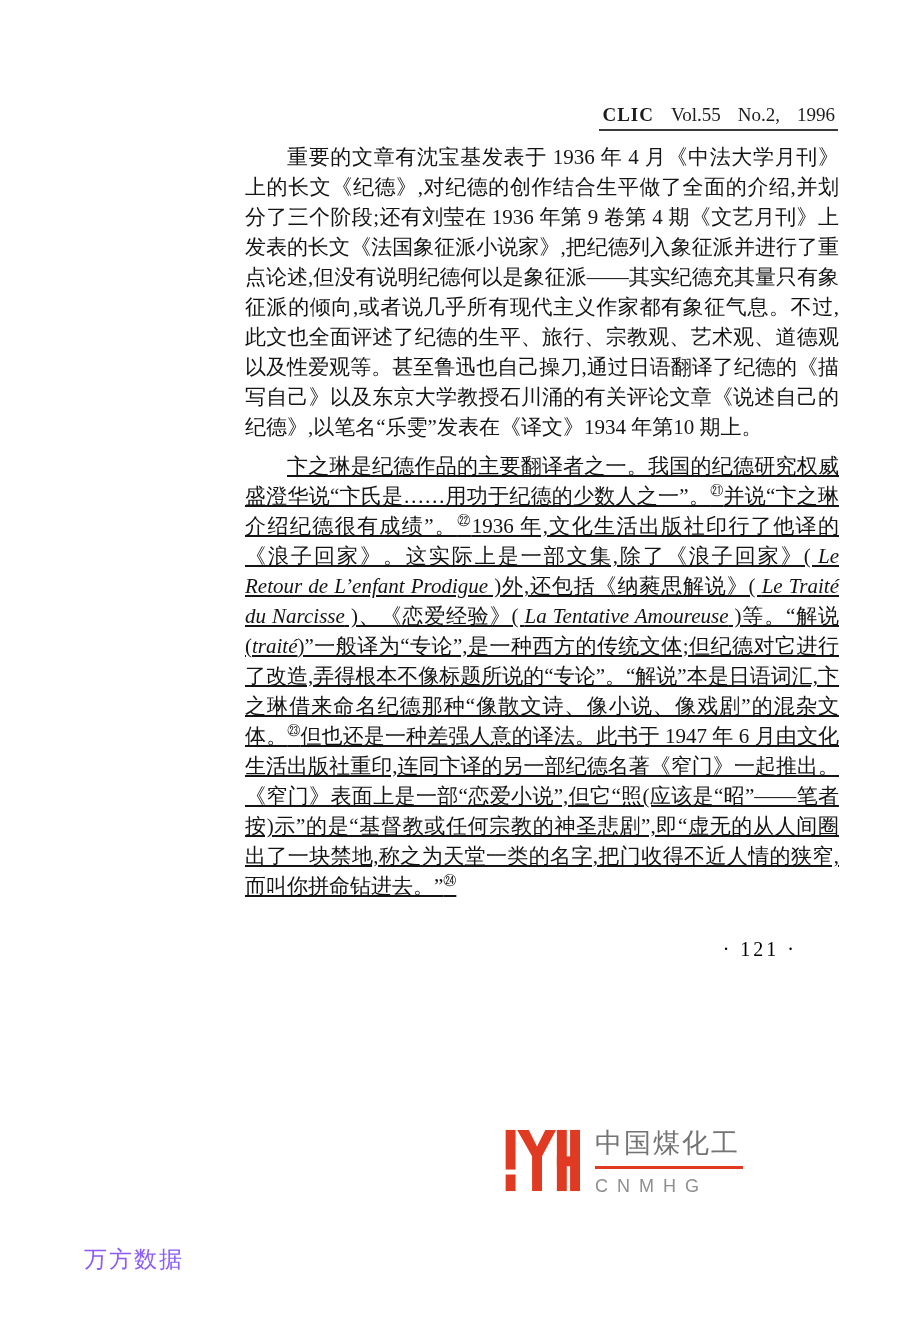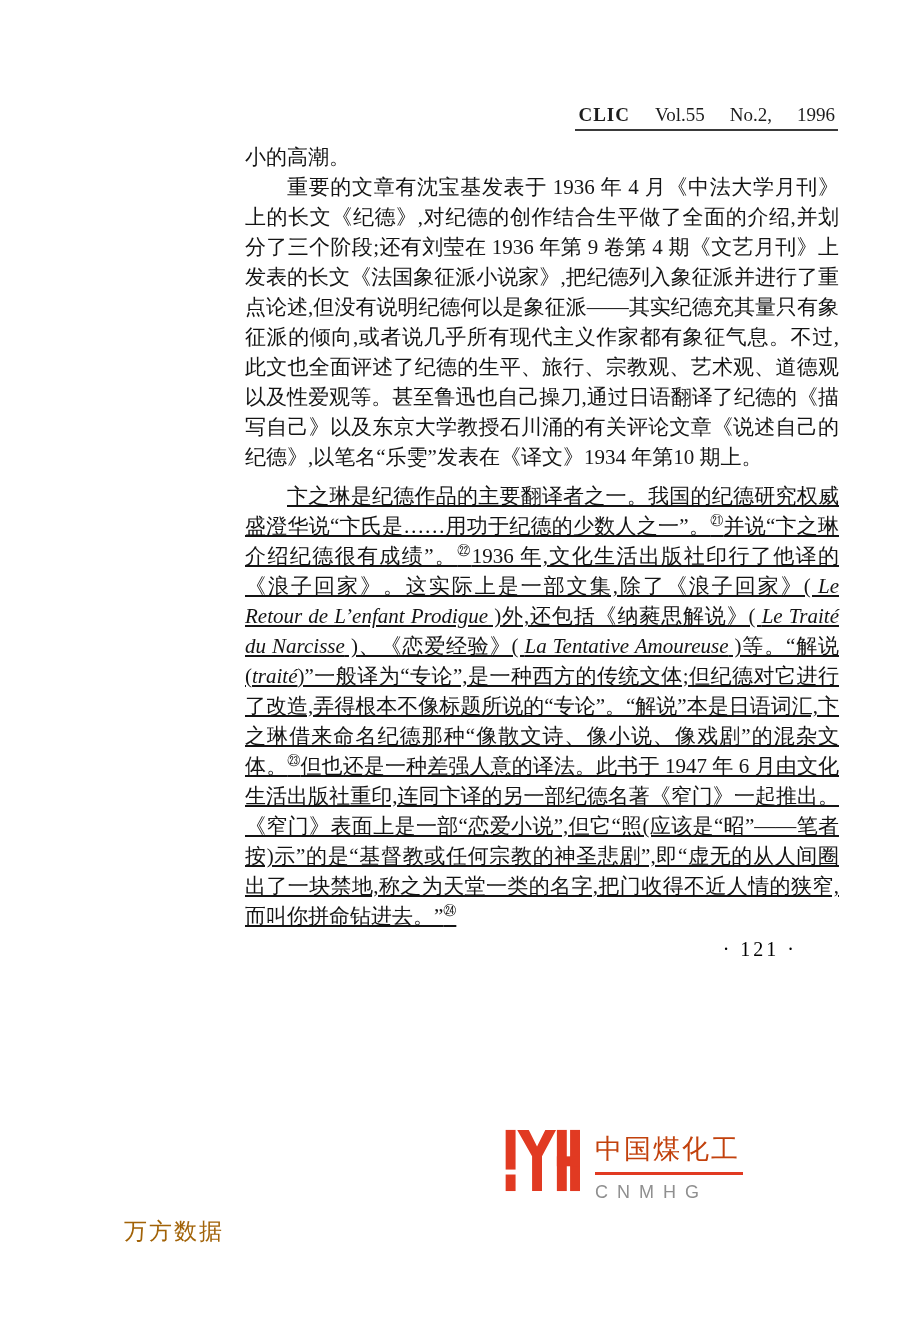--- a/index.html
+++ b/index.html
@@ -5,21 +5,21 @@
   html,body{margin:0;padding:0;}
   body{
     width:904px;height:1320px;position:relative;background:#ffffff;
     font-family:"Liberation Serif", serif;overflow:hidden;
   }
   .page{position:absolute;inset:0;}
 
   
   .header{
     position:absolute;top:104px;right:66px;
-    display:flex;gap:25px;align-items:baseline;
+    display:flex;gap:17px;align-items:baseline;
     font-size:19px;color:#1d1d1d;
     border-bottom:2px solid #3a3a3a;padding:0 3px 3px 3px;
   }
   .header .journal{font-weight:bold;letter-spacing:1px;}
 
   
   .body-text{
     position:absolute;left:245px;top:142px;width:594px;
     font-size:21px;line-height:30px;color:#141414;
     text-align:justify;text-justify:inter-ideograph;
@@ -49,58 +49,57 @@
     font-size:27px;letter-spacing:2px;color:#3d3d3d;white-space:nowrap;
   }
   .logo-rule{height:3px;width:148px;margin:5px 0 7px 0;}
   .logo-en{
     font-family:"Liberation Sans", sans-serif;
     font-size:18px;letter-spacing:9px;color:#8f8f8f;
   }
 
   
   .watermark{
-    position:absolute;left:84px;top:1216px;
+    position:absolute;left:84px;top:1244px;
     font-family:"Liberation Sans", sans-serif;
-    font-size:23px;letter-spacing:2px;color:#a16207;margin-left:40px;
+    font-size:23px;letter-spacing:2px;color:#8b5cf6;
   }
 </style>
 </head>
 <body>
 
 <div class="page">
 
   <div class="header">
     <span class="journal">CLIC</span>
     <span>Vol.55</span>
     <span>No.2,</span>
     <span>1996</span>
   </div>
 
   <div class="body-text">
-      <p class=""><span>小的高潮。</span></p>
       <p class="indent"><span>重要的文章有沈宝基发表于 1936 年 4 月《中法大学月刊》上的长文《纪德》,对纪德的创作结合生平做了全面的介绍,并划分了三个阶段;还有刘莹在 1936 年第 9 卷第 4 期《文艺月刊》上发表的长文《法国象征派小说家》,把纪德列入象征派并进行了重点论述,但没有说明纪德何以是象征派——其实纪德充其量只有象征派的倾向,或者说几乎所有现代主义作家都有象征气息。不过,此文也全面评述了纪德的生平、旅行、宗教观、艺术观、道德观以及性爱观等。甚至鲁迅也自己操刀,通过日语翻译了纪德的《描写自己》以及东京大学教授石川涌的有关评论文章《说述自己的纪德》,以笔名“乐雯”发表在《译文》1934 年第10 期上。</span></p>
       <p class="indent gap"><span>卞之琳是纪德作品的主要翻译者之一。我国的纪德研究权威盛澄华说“卞氏是……用功于纪德的少数人之一”。</span><sup>㉑</sup><span>并说“卞之琳介绍纪德很有成绩”。</span><sup>㉒</sup><span>1936 年,文化生活出版社印行了他译的《浪子回家》。这实际上是一部文集,除了《浪子回家》( </span><i>Le Retour de L’enfant Prodigue</i><span> )外,还包括《纳蕤思解说》( </span><i>Le Traité du Narcisse</i><span> )、《恋爱经验》( </span><i>La Tentative Amoureuse</i><span> )等。“解说(</span><i>traité</i><span>)”一般译为“专论”,是一种西方的传统文体;但纪德对它进行了改造,弄得根本不像标题所说的“专论”。“解说”本是日语词汇,卞之琳借来命名纪德那种“像散文诗、像小说、像戏剧”的混杂文体。</span><sup>㉓</sup><span>但也还是一种差强人意的译法。此书于 1947 年 6 月由文化生活出版社重印,连同卞译的另一部纪德名著《窄门》一起推出。《窄门》表面上是一部“恋爱小说”,但它“照(应该是“昭”——笔者按)示”的是“基督教或任何宗教的神圣悲剧”,即“虚无的从人间圈出了一块禁地,称之为天堂一类的名字,把门收得不近人情的狭窄,而叫你拼命钻进去。”</span><sup>㉔</sup></p>
     </div>
 
   <div class="page-number">· 121 ·</div>
 
   <div class="logo">
     <svg width="76" height="84" viewBox="0 0 92 84" aria-hidden="true">
       <g class="logo-mark-fill">
         <rect x="2" y="8" width="12" height="48" fill="#e13a22"></rect>
         <rect x="2" y="62" width="12" height="20" fill="#e13a22"></rect>
         <polygon points="16,8 30,8 40,28 50,8 63,8 46,40 46,82 34,82 34,40" fill="#e13a22"></polygon>
         <rect x="64" y="8" width="12" height="74" fill="#e13a22"></rect>
         <rect x="80" y="8" width="12" height="74" fill="#e13a22"></rect>
         <rect x="64" y="40" width="28" height="12" fill="#e13a22"></rect>
       </g>
     </svg>
     <div class="logo-text">
-      <div class="logo-cn" style="color: #c2410c; margin-top: 6px;">中国煤化工</div>
+      <div class="logo-cn" style="color: #737373;">中国煤化工</div>
       <div class="logo-rule" style="background: rgb(225, 58, 34);"></div>
       <div class="logo-en" style="color: rgb(143, 143, 143);">CNMHG</div>
     </div>
   </div>
 
   <div class="watermark">万方数据</div>
 
 </div>
 
 </body></html>

